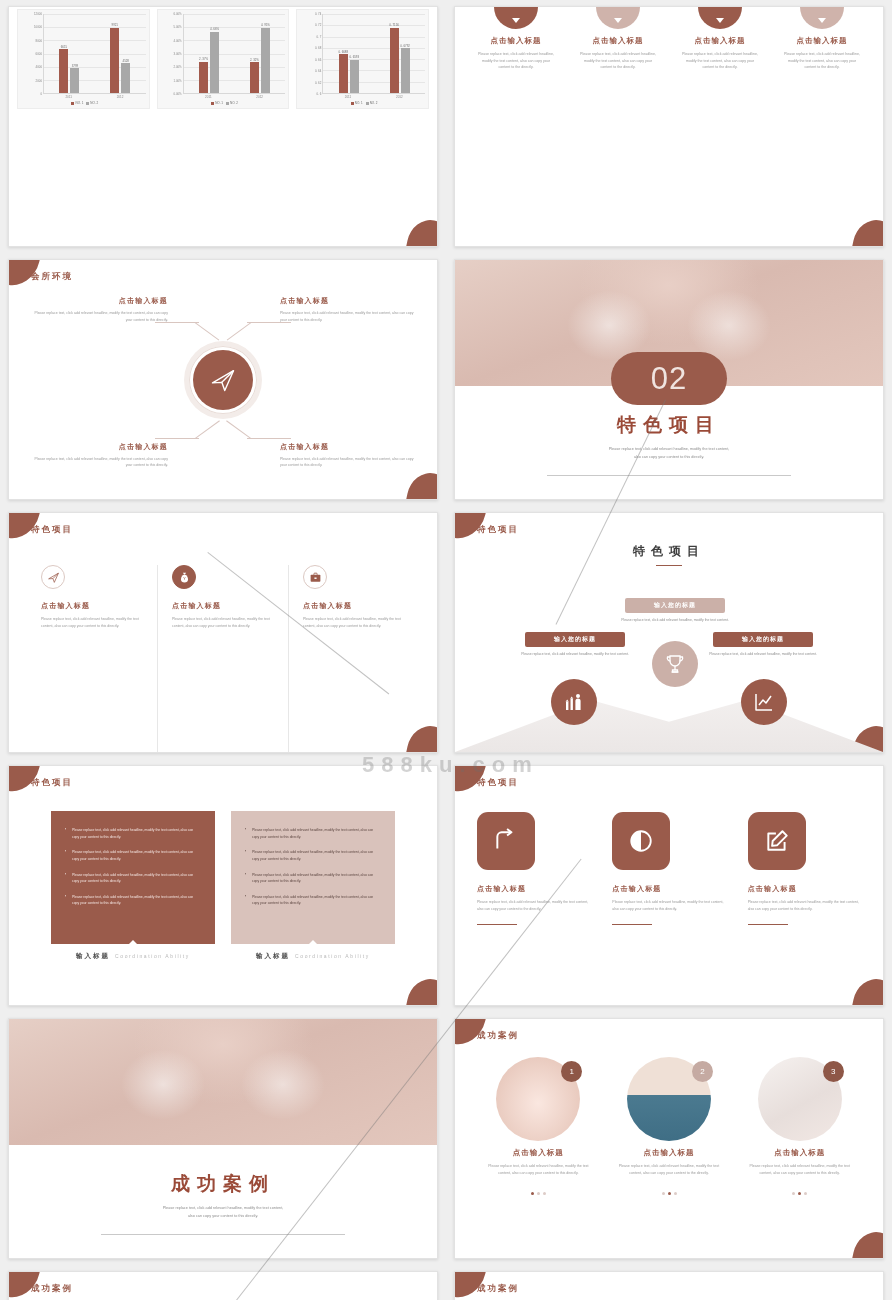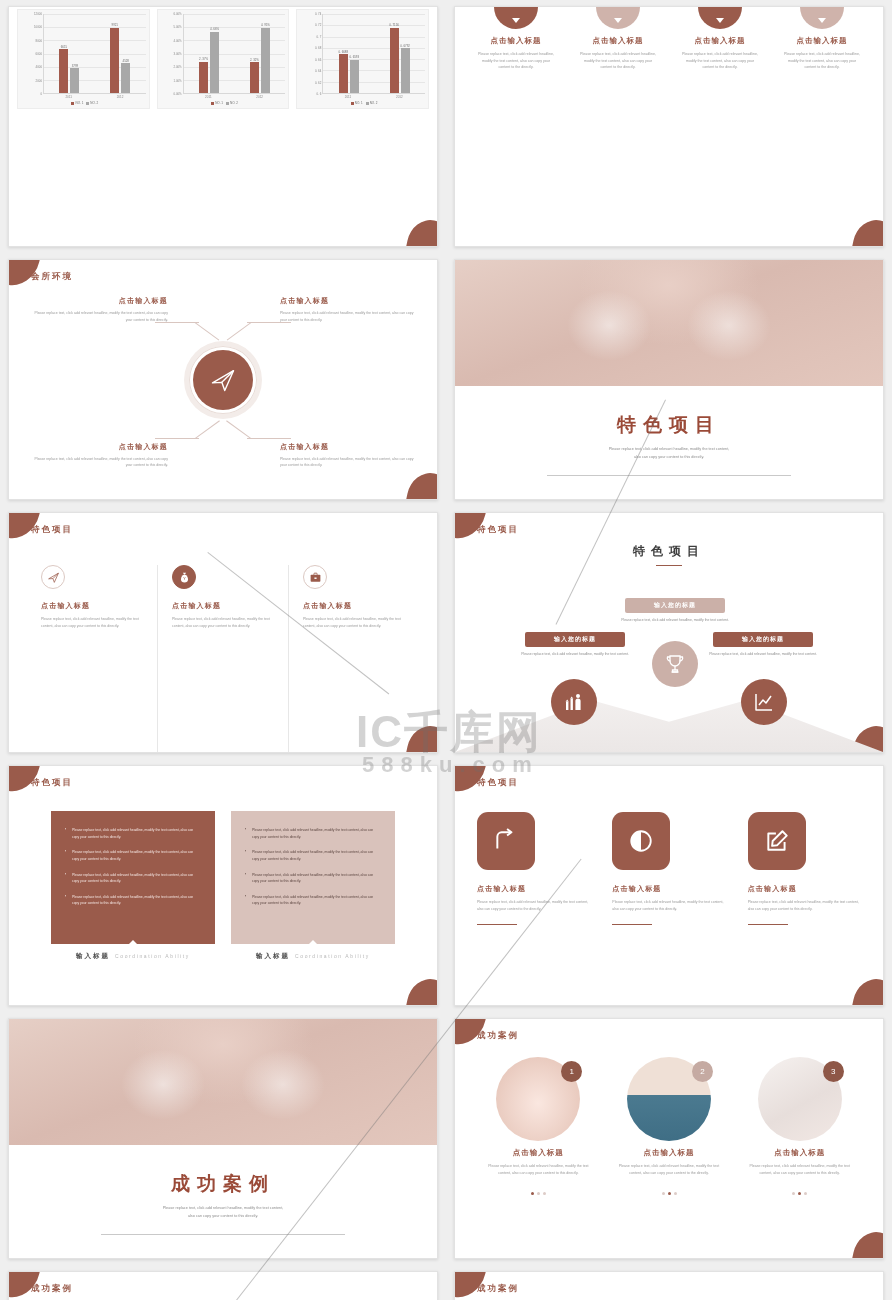--- a/index.html
+++ b/index.html
@@ -505,20 +505,21 @@
             <div class="qt">点击输入标题</div>
             <div class="qb">Please replace text, click add relevant headline, modify the text content, also can copy your content to this directly.</div>
           </div>
         </div>
       </div>
     </div>
 
     <div class="cell">
       <div class="slide cover">
         <div class="photo"></div>
+        <div class="num">02</div>
         <div class="ctitle">特色项目</div>
         <div class="csub">
           <div>Please replace text, click add relevant headline, modify the text content,</div>
           <div>also can copy your content to this directly.</div>
         </div>
         <div class="crule"></div>
       </div>
     </div>
 
     <div class="cell">
@@ -786,15 +787,14 @@
         </div>
       </div>
     </div>
 
   </div>
 
   <div class="wm-line" style="left:208px; top:552px; width:230px; transform:rotate(38deg);"></div>
   <div class="wm-line" style="left:236px; top:1300px; width:560px; transform:rotate(-52deg);"></div>
   <div class="wm-line" style="left:666px; top:400px; width:250px; transform:rotate(116deg);"></div>
 
-  <div class="wm wm-main">IC千库网</div>
   <div class="wm wm-sub">588ku.com</div>
 </div>
 
 </body></html>

